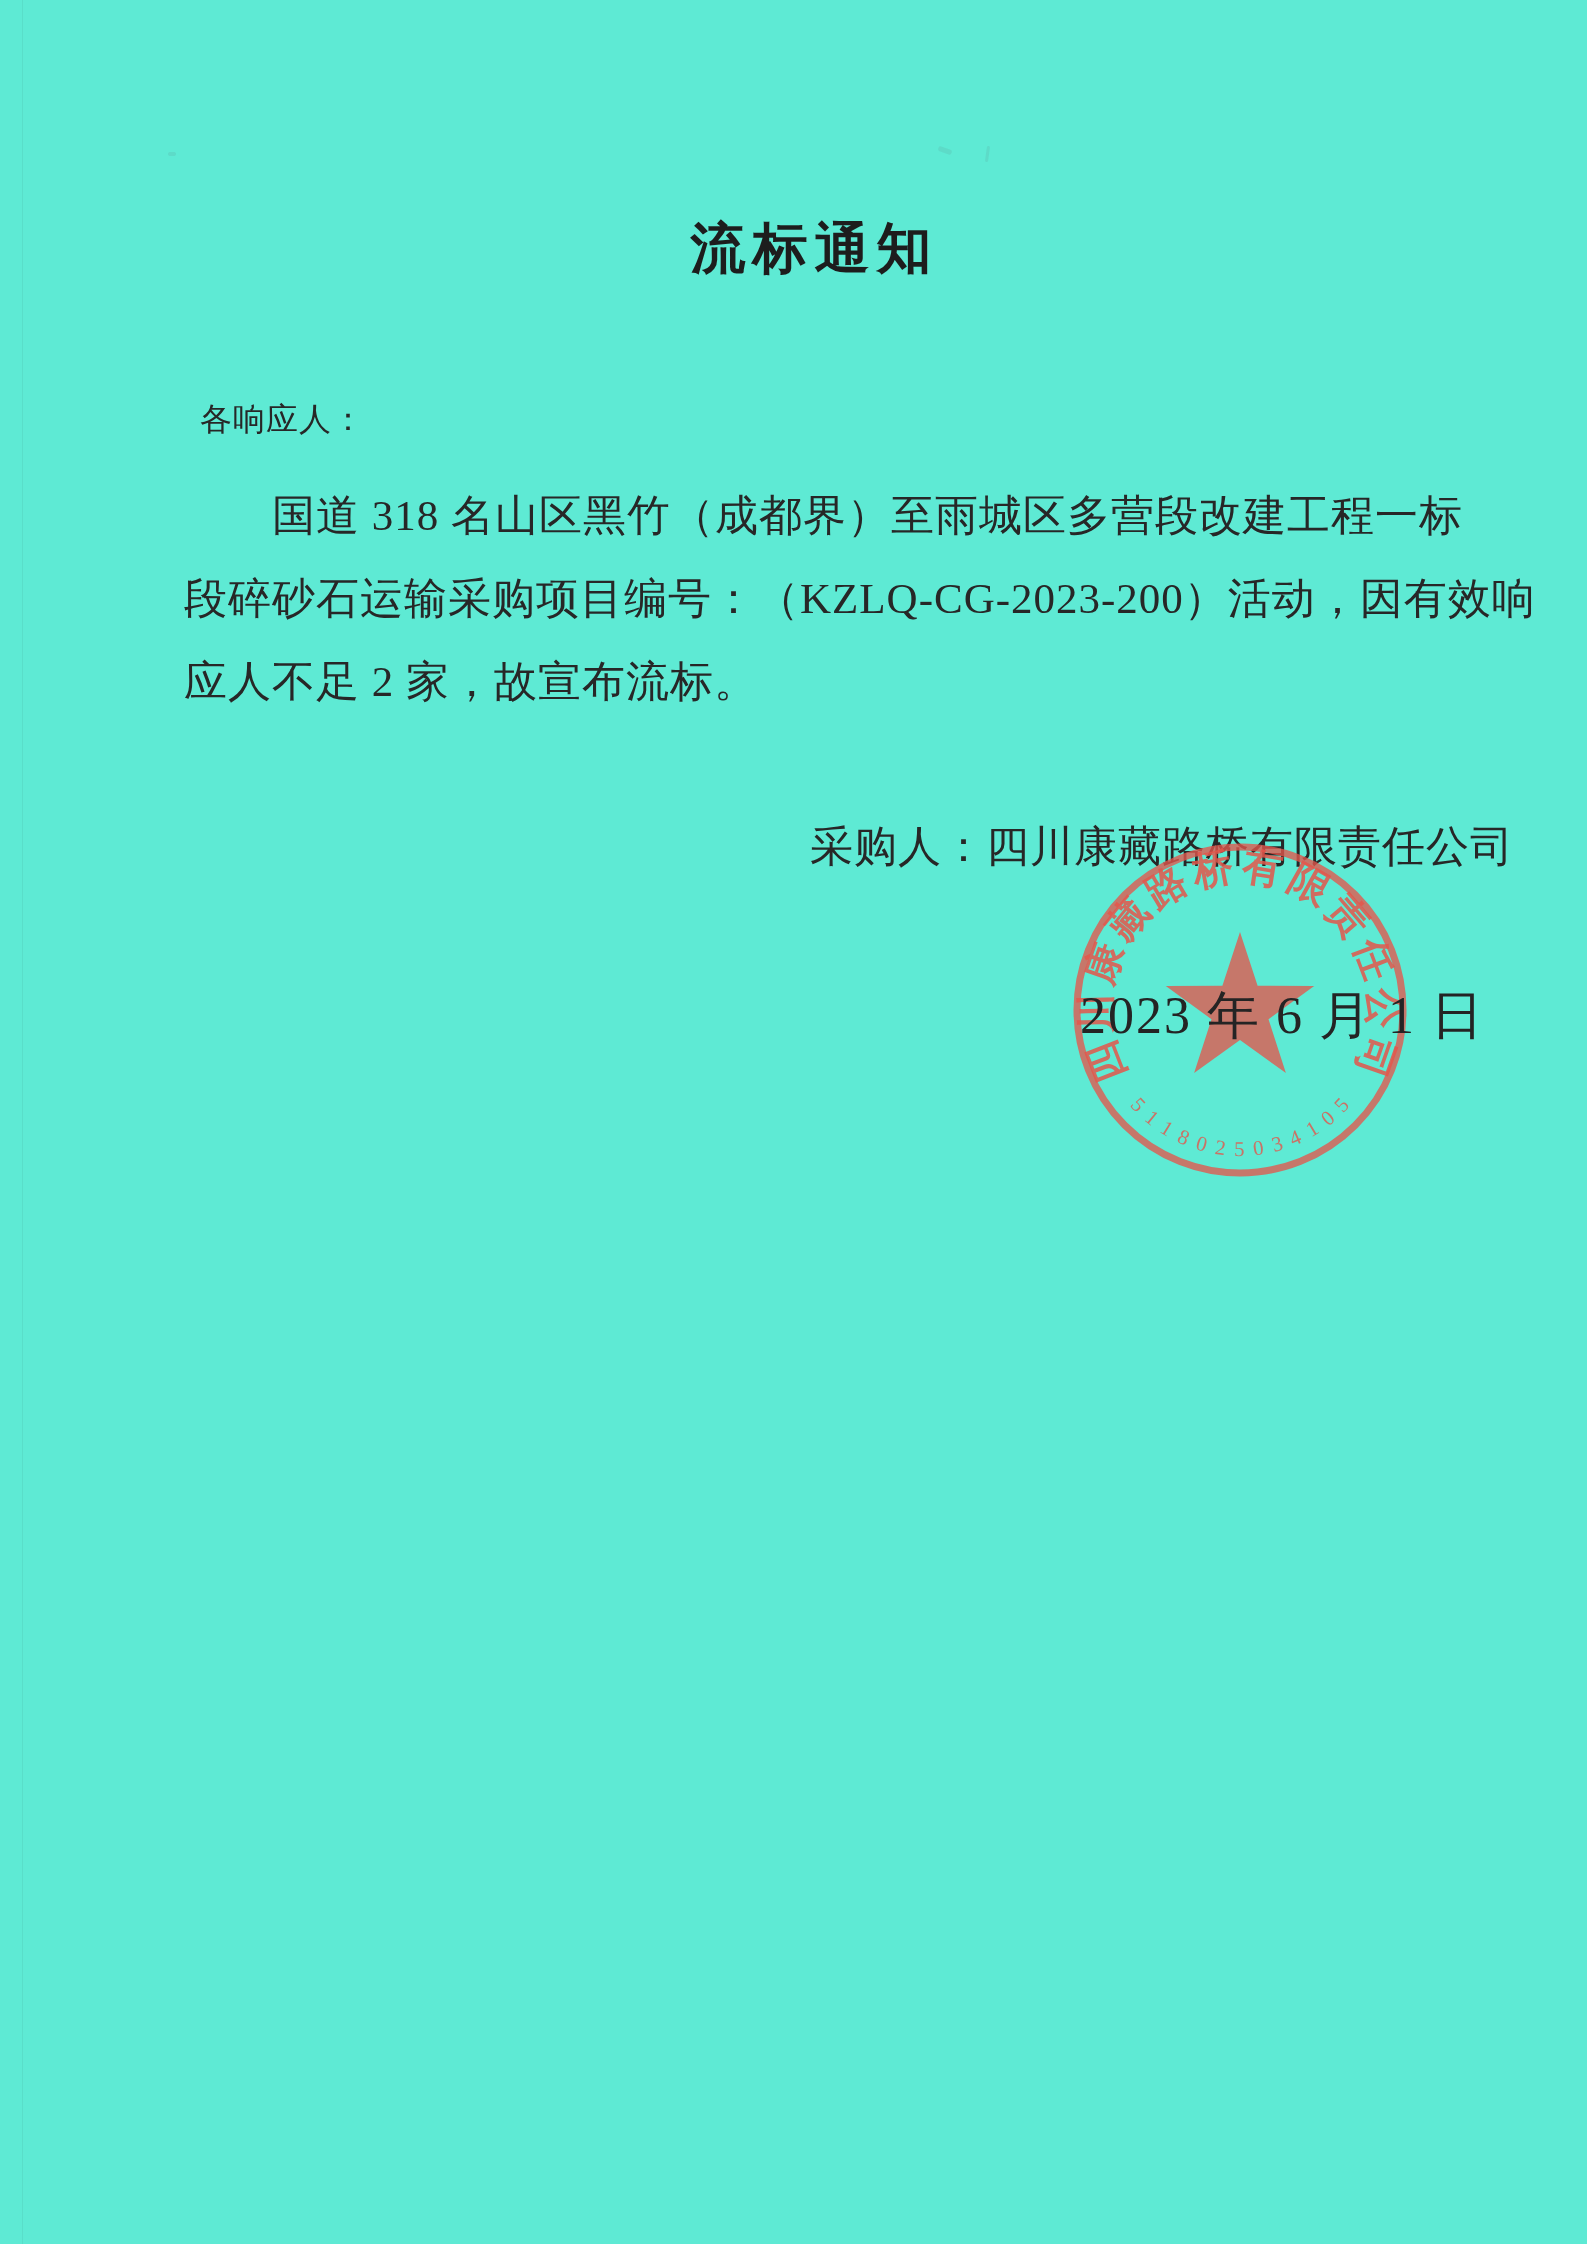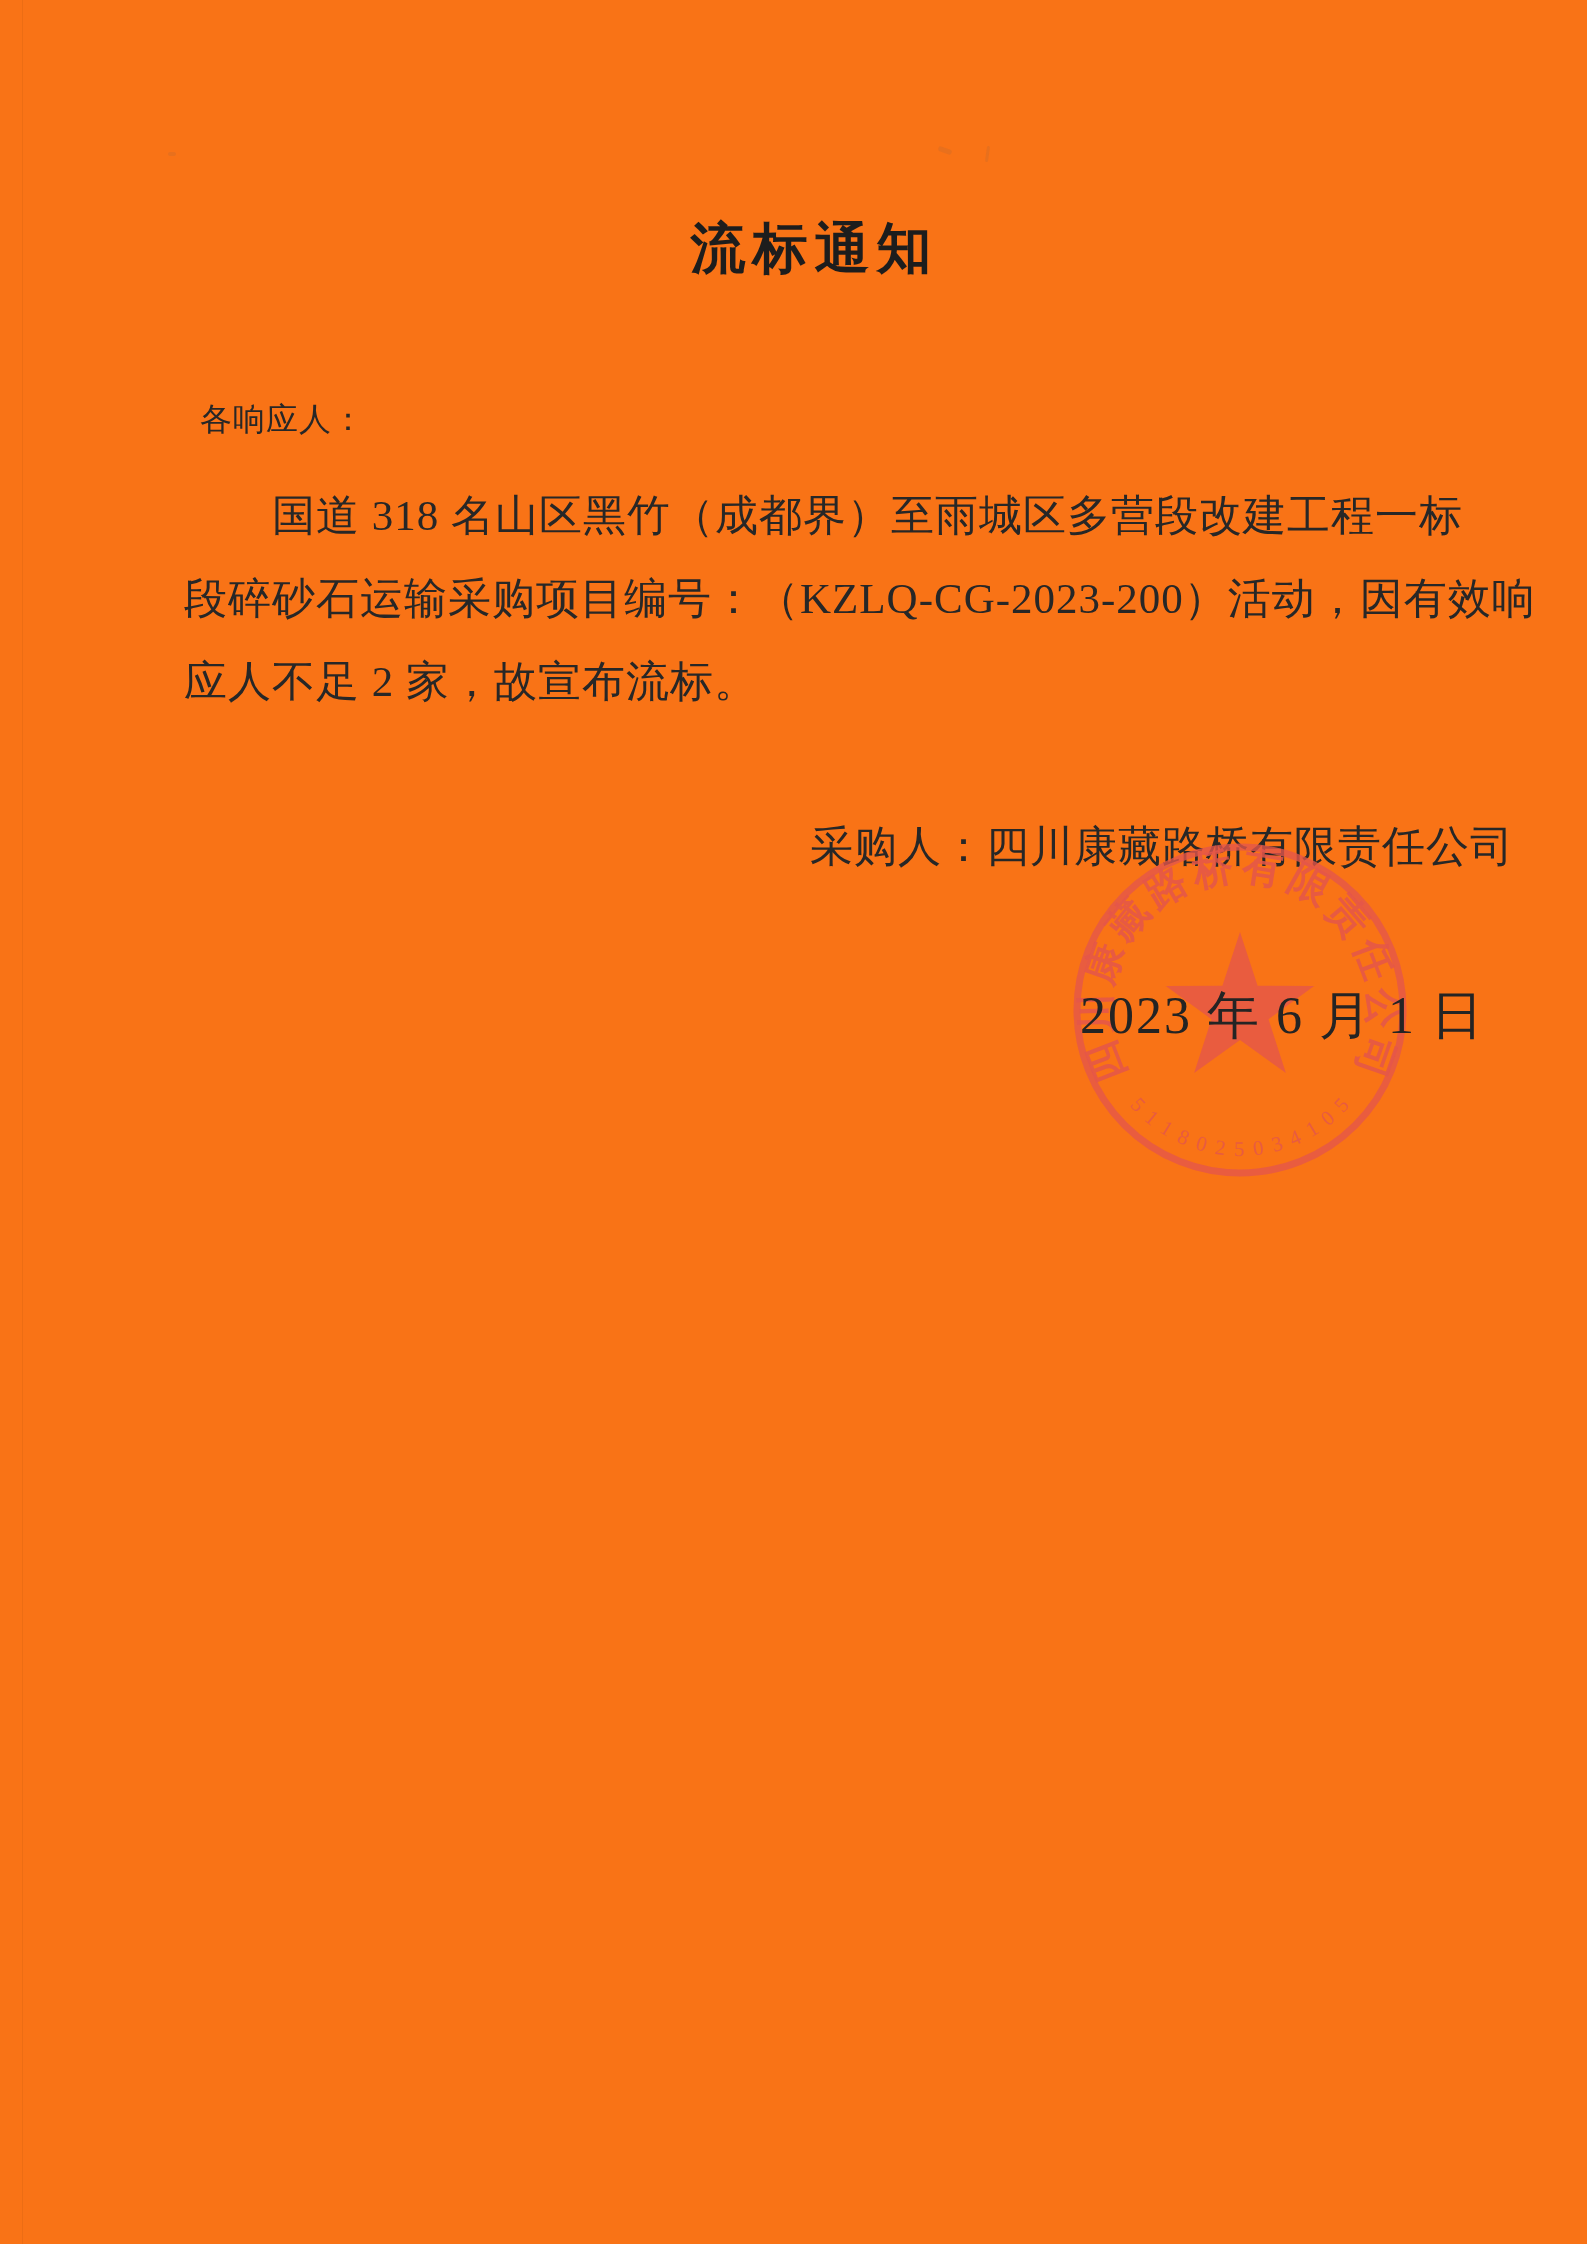--- a/index.html
+++ b/index.html
@@ -5,21 +5,21 @@
   html,body{margin:0;padding:0;}
   body{
     width:1587px;height:2244px;
     background:#ffffff;
     font-family:"Liberation Serif","DejaVu Serif",serif;
     position:relative;
     overflow:hidden;
   }
   .page{
     position:absolute;inset:0;
-    background:#f97316;
+    background:#5eead4;
     text-decoration:underline;
   }
   
   .page::before{
     content:"";position:absolute;left:22px;top:0;bottom:0;width:1px;
     background:rgba(0,0,0,0.05);
   }
   .doc-title{
     position:absolute;top:212px;left:0;right:0;
     text-align:center;text-indent:42px;

